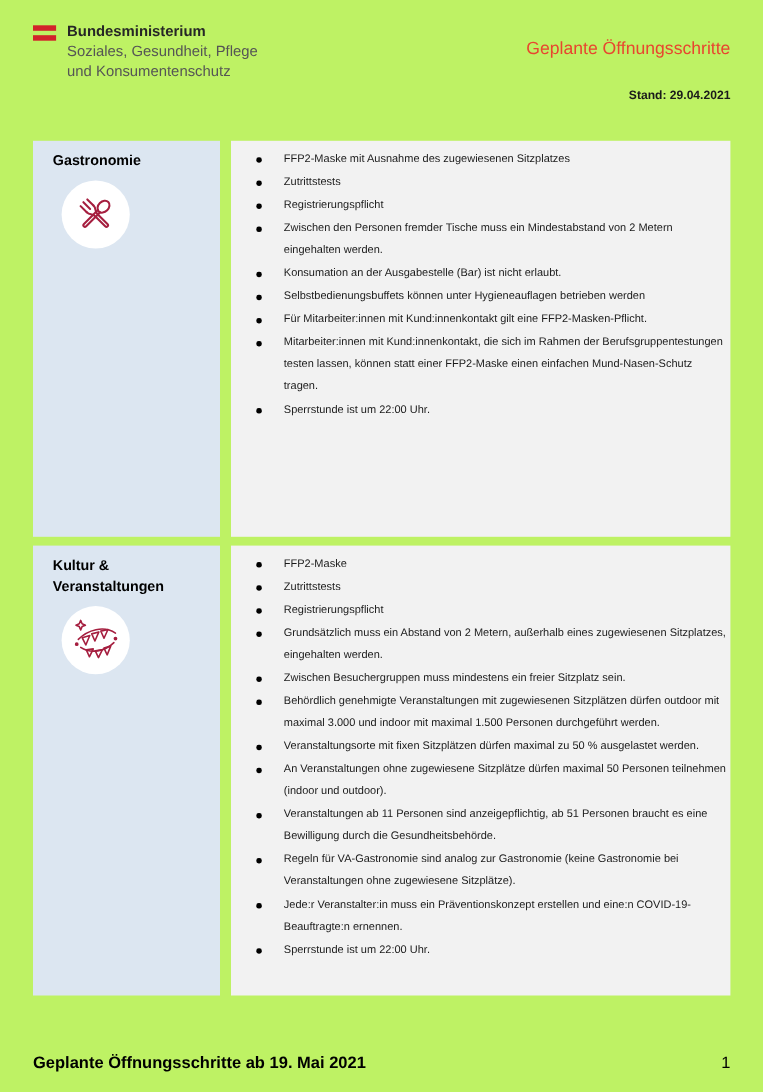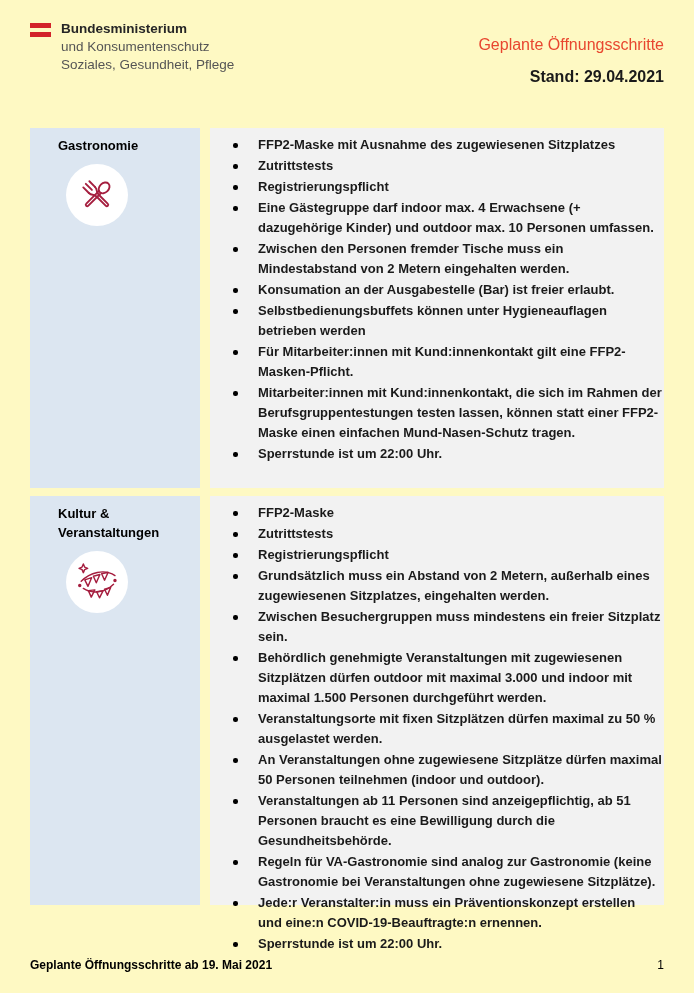--- a/index.html
+++ b/index.html
@@ -10,103 +10,102 @@
     --content-bg:#f2f2f2;
     --dept-gray:#555555;
     --text-dark:#1a1a1a;
   }
   *{margin:0;padding:0;box-sizing:border-box;}
   html,body{background:#e9e9e9;}
   body{font-family:"Liberation Sans",sans-serif;}
   .page{
     position:relative;
     width:694px;height:993px;
-    background:#fef9c3;
+    background:#bef264;
     margin:0 auto;
     overflow:hidden;
   }
 
   
   .logo{position:absolute;top:20px;left:30px;display:flex;gap:10px;}
   .flag-icon{width:21px;height:14px;margin-top:3px;display:flex;flex-direction:column;justify-content:space-between;}
   .flag-icon span{display:block;height:5px;background:var(--flag-red);}
   .logo-text div{font-size:13.5px;line-height:18px;}
   .ministry{font-weight:bold;color:#262626;}
   .dept{color:var(--dept-gray);}
 
   .title-block{position:absolute;top:28px;right:30px;text-align:right;}
   .title-line{font-size:16px;line-height:33px;color:var(--title-red);}
-  .stand{font-size:16px;font-weight:bold;color:var(--text-dark);margin-top:7px;}
+  .stand{font-size:11px;font-weight:bold;color:var(--text-dark);margin-top:20px;}
 
   
   #sections{position:absolute;top:128px;left:30px;width:634px;}
   .section{display:flex;margin-bottom:8px;}
   .section:nth-of-type(1){height:360px;}
   .section:nth-of-type(2){height:409px;}
 
   .section-sidebar{
     width:170px;flex:0 0 170px;
     background:var(--sidebar-bg);
     margin-right:10px;
-    padding:8px 28px;
+    padding:8px 18px;
   }
   .section-title{font-size:13px;font-weight:bold;color:#000;line-height:19px;}
   .section-icon-circle{
     width:62px;height:62px;border-radius:50%;
     background:#fff;
     margin:9px 0 0 8px;
     display:flex;align-items:center;justify-content:center;
   }
   .icon-svg{width:46px;height:46px;color:var(--icon-red);}
 
   .section-content{
     flex:1;
     background:var(--content-bg);
   }
   ul.bullets{list-style:none;padding:7px 2px 0 0;}
   ul.bullets li{
     position:relative;
     padding-left:48px;
-    font-size:13px;
+    font-size:10px;
     line-height:20px;
     color:var(--text-dark);
     margin-bottom:1px;
     max-width:452px;
-    font-weight:bold;
   }
   ul.bullets li::before{
     content:'';
     position:absolute;left:23px;top:8px;
     width:4.5px;height:4.5px;border-radius:50%;
     background:#000;
   }
 
   
   .footer{
     position:absolute;left:30px;right:30px;top:958px;
     display:flex;justify-content:space-between;align-items:baseline;
-    font-size:12px;color:#000;
+    font-size:15px;color:#000;
   }
   .footer-title{font-weight:bold;}
   .footer-page{font-weight:normal;}
 </style>
 </head>
 <body>
 
 <div class="page">
 
   <div class="logo">
     <div class="flag-icon">
       <span></span>
         <span></span>
     </div>
     <div class="logo-text">
       <div class="ministry">Bundesministerium</div>
+      <div class="dept">Soziales, Gesundheit, Pflege</div>
       <div class="dept">und Konsumentenschutz</div>
-      <div class="dept">Soziales, Gesundheit, Pflege</div>
     </div>
   </div>
 
   <div class="title-block">
     <div class="title-line">Geplante Öffnungsschritte</div>
     <div class="stand">Stand: 29.04.2021</div>
   </div>
 
   <div id="sections">
     <div class="section">
@@ -127,23 +126,22 @@
             </g>
           </svg>
 
         </div>
       </div>
       <div class="section-content">
         <ul class="bullets">
             <li>FFP2-Maske mit Ausnahme des zugewiesenen Sitzplatzes</li>
             <li>Zutrittstests</li>
             <li>Registrierungspflicht</li>
-            <li>Eine Gästegruppe darf indoor max. 4 Erwachsene (+ dazugehörige Kinder) und outdoor max. 10 Personen umfassen.</li>
             <li>Zwischen den Personen fremder Tische muss ein Mindestabstand von 2 Metern eingehalten werden.</li>
-            <li>Konsumation an der Ausgabestelle (Bar) ist freier erlaubt.</li>
+            <li>Konsumation an der Ausgabestelle (Bar) ist nicht erlaubt.</li>
             <li>Selbstbedienungsbuffets können unter Hygieneauflagen betrieben werden</li>
             <li>Für Mitarbeiter:innen mit Kund:innenkontakt gilt eine FFP2-Masken-Pflicht.</li>
             <li>Mitarbeiter:innen mit Kund:innenkontakt, die sich im Rahmen der Berufsgruppentestungen testen lassen, können statt einer FFP2-Maske einen einfachen Mund-Nasen-Schutz tragen.</li>
             <li>Sperrstunde ist um 22:00 Uhr.</li>
           </ul>
       </div>
     </div>
 
     <div class="section">
       <div class="section-sidebar">

